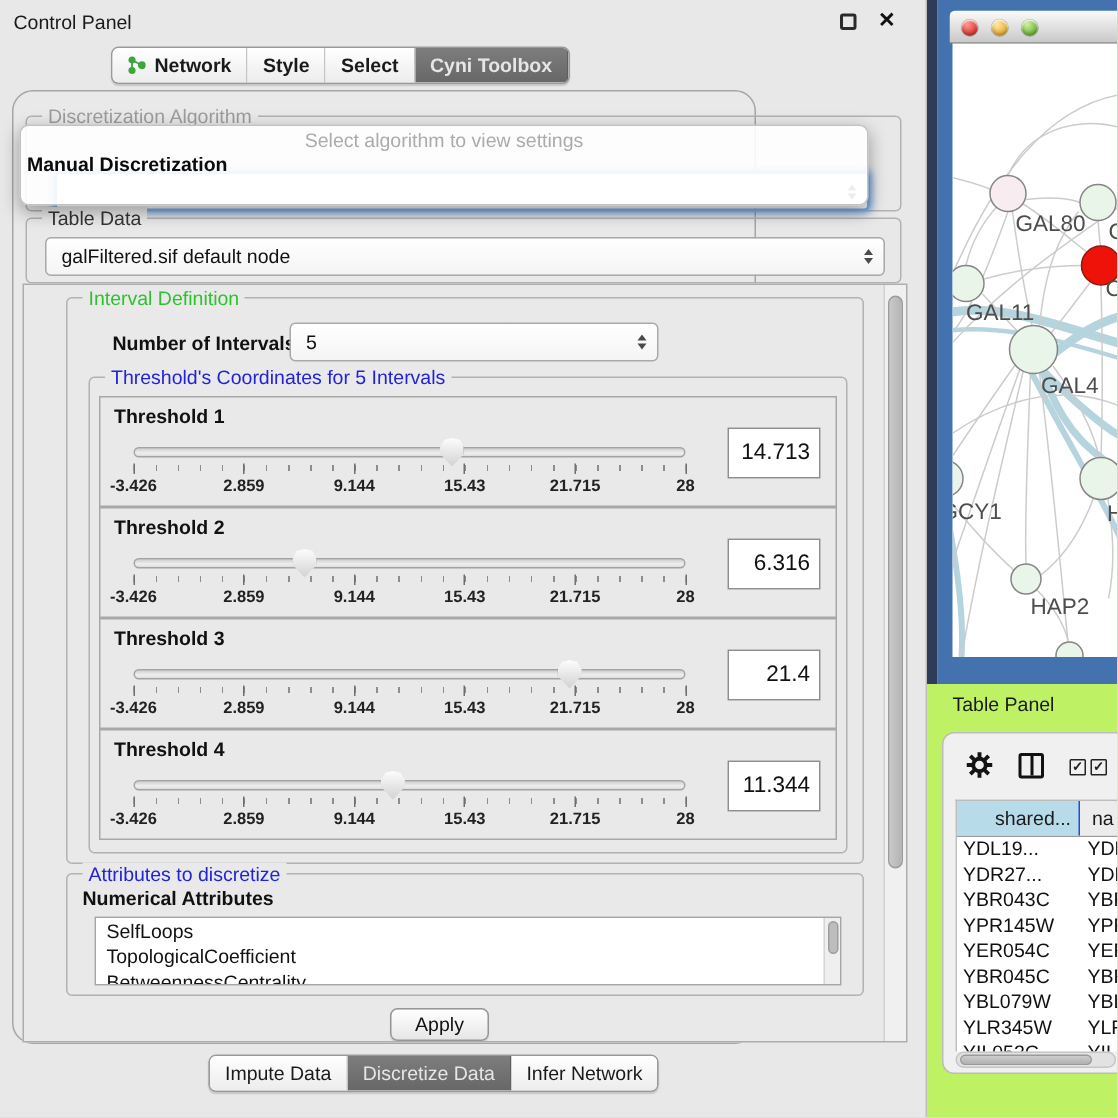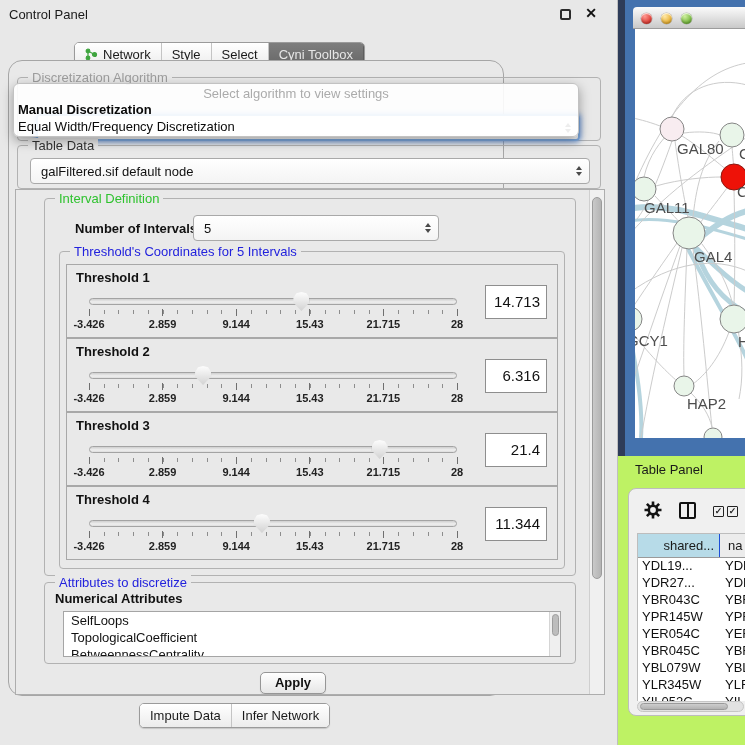--- a/index.html
+++ b/index.html
@@ -11,21 +11,21 @@
   #cw-titlebar{position:absolute;left:0;top:0;width:100%;height:28px;padding-left:32px;}
   #cw-title{position:absolute;left:9px;top:7px;font-size:13px;color:#1a1a1a;}
   #float-icon{position:absolute;right:46px;top:9px;width:11px;height:11px;border:2px solid #2a2a2a;border-radius:2px;}
   #close-icon{position:absolute;right:20px;top:5px;font-size:14px;font-weight:bold;color:#111;}
 
   
   .seg-bar{position:absolute;display:flex;height:25px;border:1px solid #9a9a9a;border-radius:5px;overflow:hidden;background:#fff;box-shadow:0 1px 1px rgba(0,0,0,.15);}
   .seg{display:flex;align-items:center;gap:5px;padding:0 10px;font-size:13px;color:#1a1a1a;background:linear-gradient(#ffffff,#ececec);border-right:1px solid #c4c4c4;white-space:nowrap;cursor:default;}
   .seg:last-child{border-right:none;}
   .seg.selected{background:linear-gradient(#7d7d7d,#676767);color:#e6e6e6;border-right:1px solid #5e5e5e;}
-  #top-tabs{left:74px;top:42px;}
+  #top-tabs{left:74px;top:31px;font-weight:bold;}
   #bottom-tabs{left:139px;top:703px;}
 
   
   #main-panel{position:absolute;left:8px;top:60px;width:496px;height:636px;background:#E9E9E9;border:1px solid #a6a6a6;border-radius:14px;}
   .group{position:absolute;border:1px solid #b2b2b2;border-radius:4px;}
   .group-title{position:absolute;top:-8px;left:10px;background:#E9E9E9;padding:0 4px;font-size:13px;line-height:15px;}
   .t-gray{color:#9d9d9d;} .t-dark{color:#333;} .t-green{color:#2ec22e;} .t-blue{color:#2222dd;}
 
   .combo{position:absolute;background:linear-gradient(#ffffff,#f4f4f4);border:1px solid #a9a9a9;border-radius:4px;font-size:13px;color:#111;}
   .combo .cv{position:absolute;left:10px;top:50%;transform:translateY(-50%);white-space:nowrap;}
@@ -63,21 +63,21 @@
   .thr-value{position:absolute;right:10px;top:20px;width:62px;height:34px;background:#fff;border:1px solid #8e8e8e;font-size:15px;color:#111;text-align:right;line-height:32px;padding-right:6px;}
 
   
   #attr-group{left:28px;top:392px;width:532px;height:82px;}
   #attr-sub{position:absolute;left:10px;top:8px;font-size:13px;font-weight:bold;color:#111;}
   #attr-list{position:absolute;left:18px;top:28px;width:498px;height:46px;background:#fff;border:1px solid #a5a5a5;overflow:hidden;}
   #attr-list .item{font-size:13px;color:#111;line-height:16px;padding:1px 0 0 7px;white-space:nowrap;}
   #attr-vscroll{position:absolute;right:0;top:0;width:11px;height:100%;background:#efefef;border-left:1px solid #d5d5d5;}
   #attr-vscroll .thumb{position:absolute;left:1.5px;top:2px;width:7px;height:22px;background:#bdbdbd;border:1px solid #9d9d9d;border-radius:4px;}
 
-  #apply-btn{position:absolute;left:244px;top:482px;width:66px;height:22px;background:linear-gradient(#ffffff,#e6e6e6);border:1px solid #969696;border-radius:5px;font-size:13px;color:#111;text-align:center;line-height:20px;box-shadow:0 1px 1px rgba(0,0,0,.12);font-weight:bold;}
+  #apply-btn{position:absolute;left:244px;top:482px;width:66px;height:22px;background:linear-gradient(#ffffff,#e6e6e6);border:1px solid #969696;border-radius:5px;font-size:13px;color:#111;text-align:center;line-height:20px;box-shadow:0 1px 1px rgba(0,0,0,.12);}
 
   
   #right-region{position:absolute;left:618px;top:0;width:127px;height:745px;background:#bef264;overflow:hidden;}
   #desk-strip{position:absolute;left:0;top:0;width:7px;height:456px;background:#2E3C59;}
   #net-window{position:absolute;left:7px;top:0;width:120px;height:456px;background:#4472AE;}
   #net-titlebar{position:absolute;left:8px;top:7px;width:112px;height:22px;background:linear-gradient(#fbfbfb,#c9c9c9);border-radius:4px 0 0 0;border-bottom:1px solid #9c9c9c;}
   .tlight{position:absolute;top:5.5px;width:11px;height:11px;border-radius:50%;box-shadow:inset 0 1px 1px rgba(255,255,255,.8),inset 0 -2px 2px rgba(0,0,0,.18),0 0 0 .5px rgba(0,0,0,.25);}
   #tl-red{left:8px;background:radial-gradient(circle at 35% 30%,#ff9a92,#e0443c 60%,#b3271f);}
   #tl-yellow{left:28px;background:radial-gradient(circle at 35% 30%,#ffe9a8,#e9b43c 60%,#c08a16);}
   #tl-green{left:48px;background:radial-gradient(circle at 35% 30%,#d0f0a0,#7cbb45 60%,#539422);}
@@ -157,21 +157,20 @@
           <span class="stepper">
               <i class="up"></i>
               <i class="down"></i>
             </span>
         </div>
       </div>
 
       <div id="algo-popup">
         <div class="ph">Select algorithm to view settings</div>
       <div class="it sel">Manual Discretization</div>
-          <div class="it">Equal Width/Frequency Discretization</div>
         </div>
 
       <div id="scrollpane">
 
         <div class="group" id="interval-group">
           <span class="group-title t-green">Interval Definition</span>
           <span id="noi-label">Number of Intervals</span>
           <div class="combo" id="noi-combo">
             <span class="cv">5</span>
             <span class="stepper">
@@ -289,20 +288,23 @@
             <div class="thumb"></div>
           </div>
       </div>
 
     </div>
 
     <div id="bottom-tabs" class="seg-bar">
         <div class="seg">
           <span>Impute Data</span>
         </div>
+        <div class="seg selected">
+          <span>Discretize Data</span>
+        </div>
         <div class="seg">
           <span>Infer Network</span>
         </div>
       </div>
   </div>
 
   <div id="right-region">
     <div id="desk-strip"></div>
 
     <div id="net-window">

